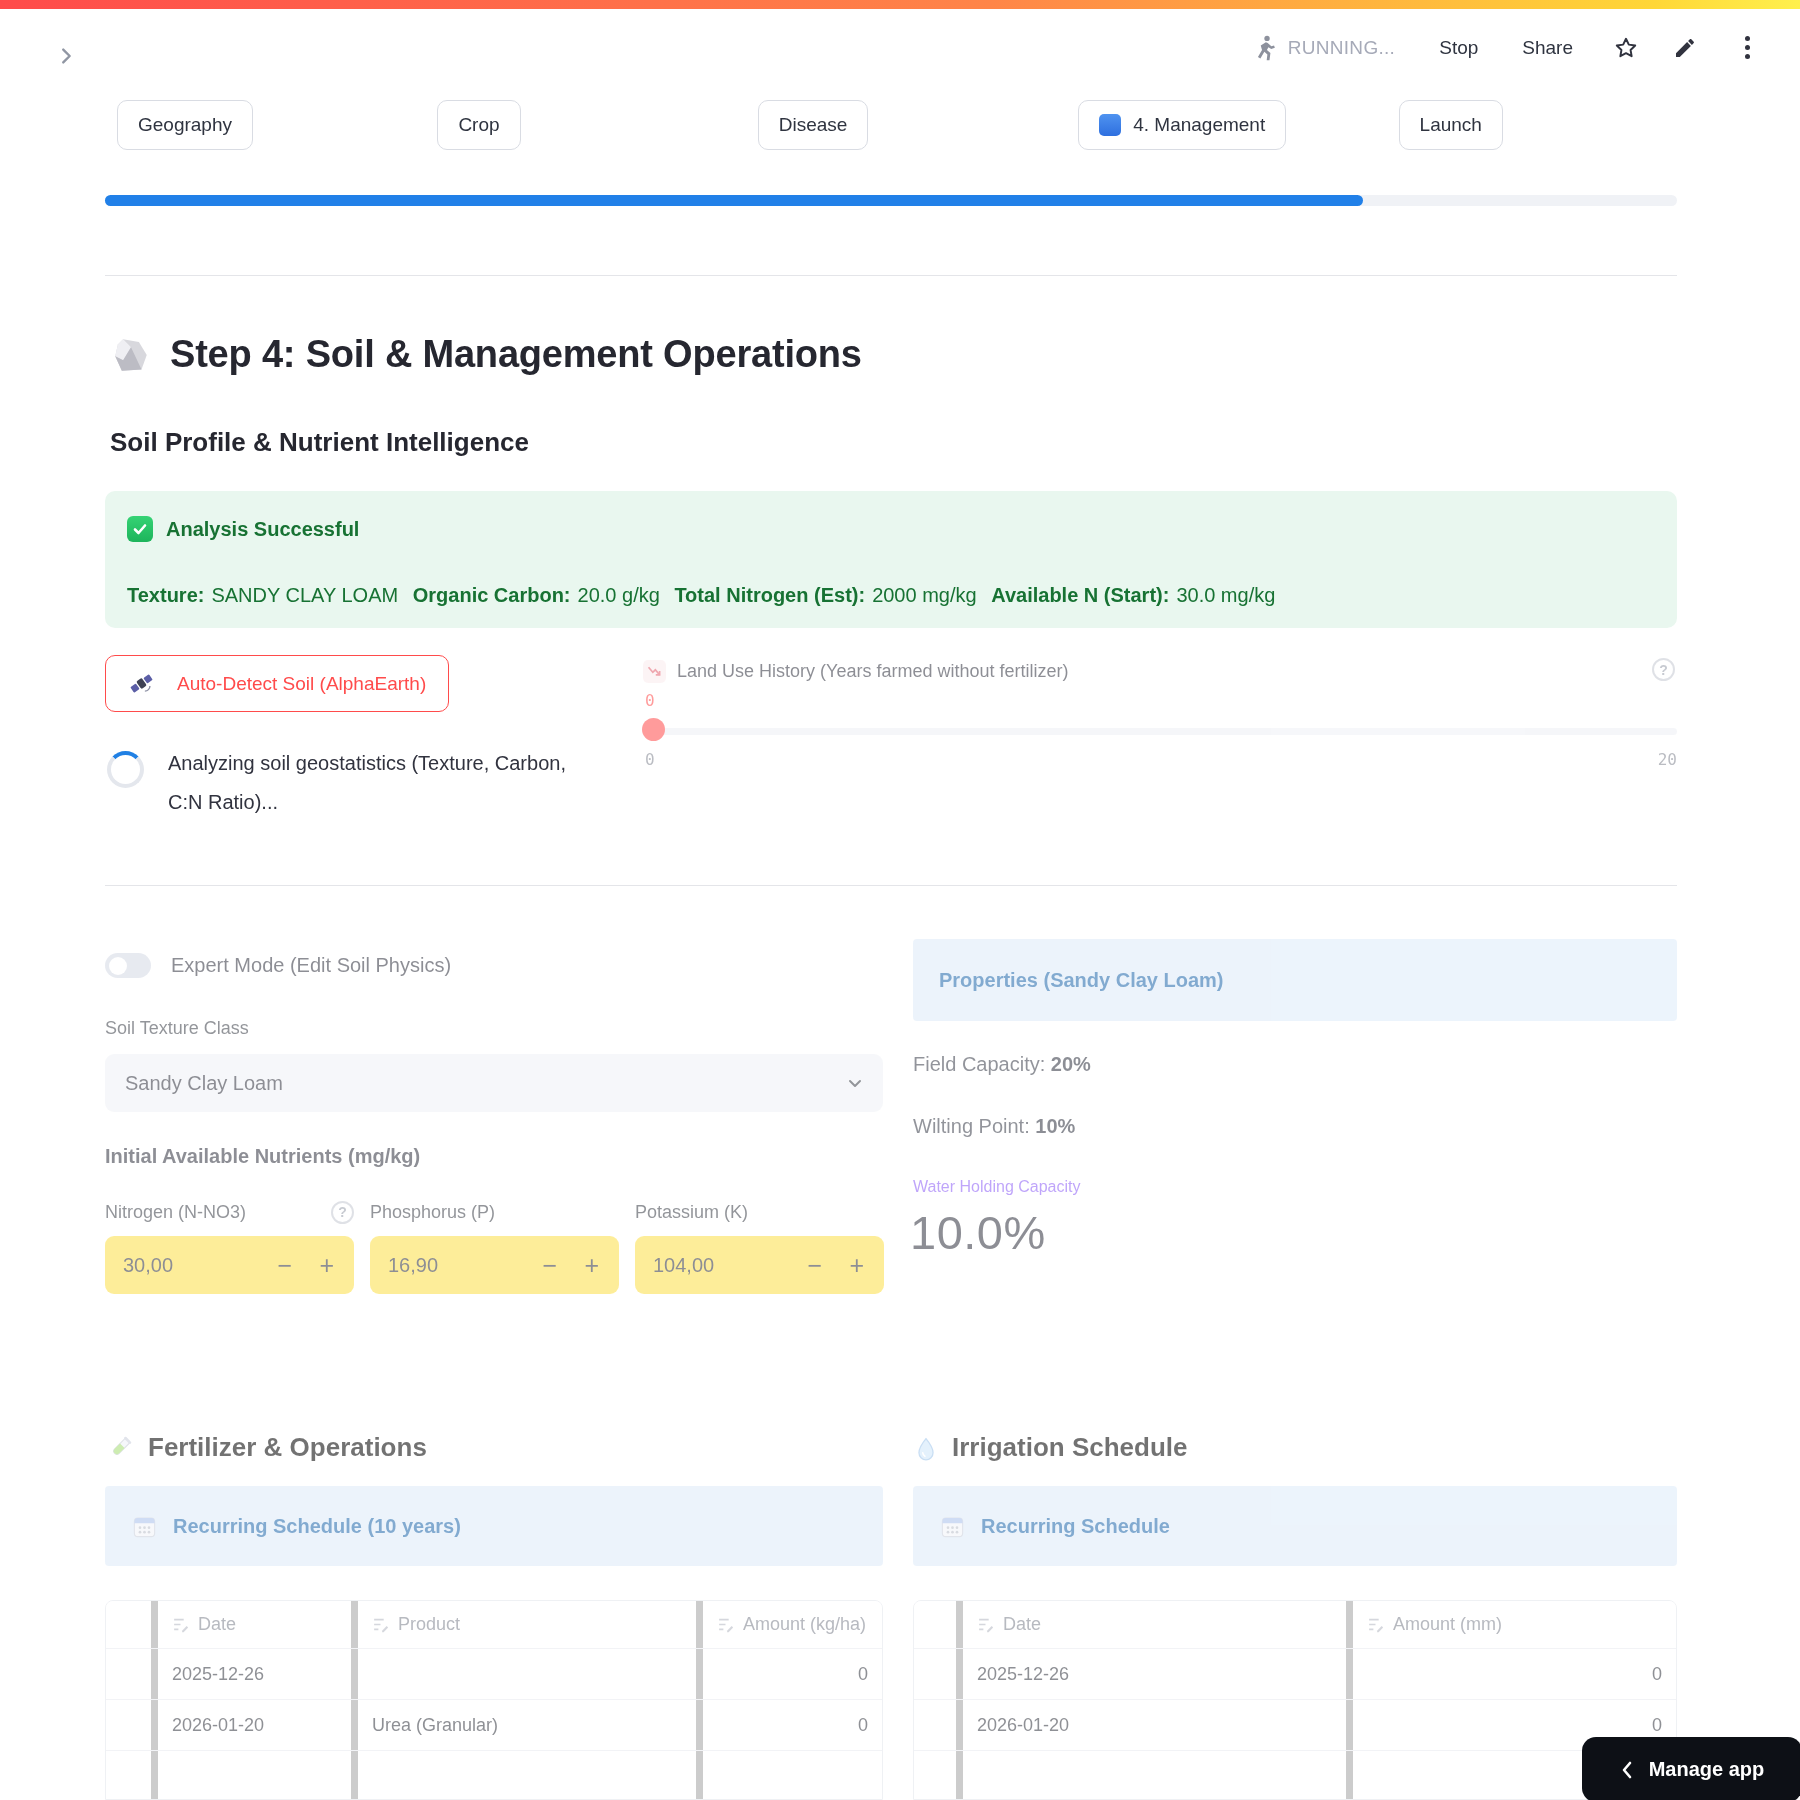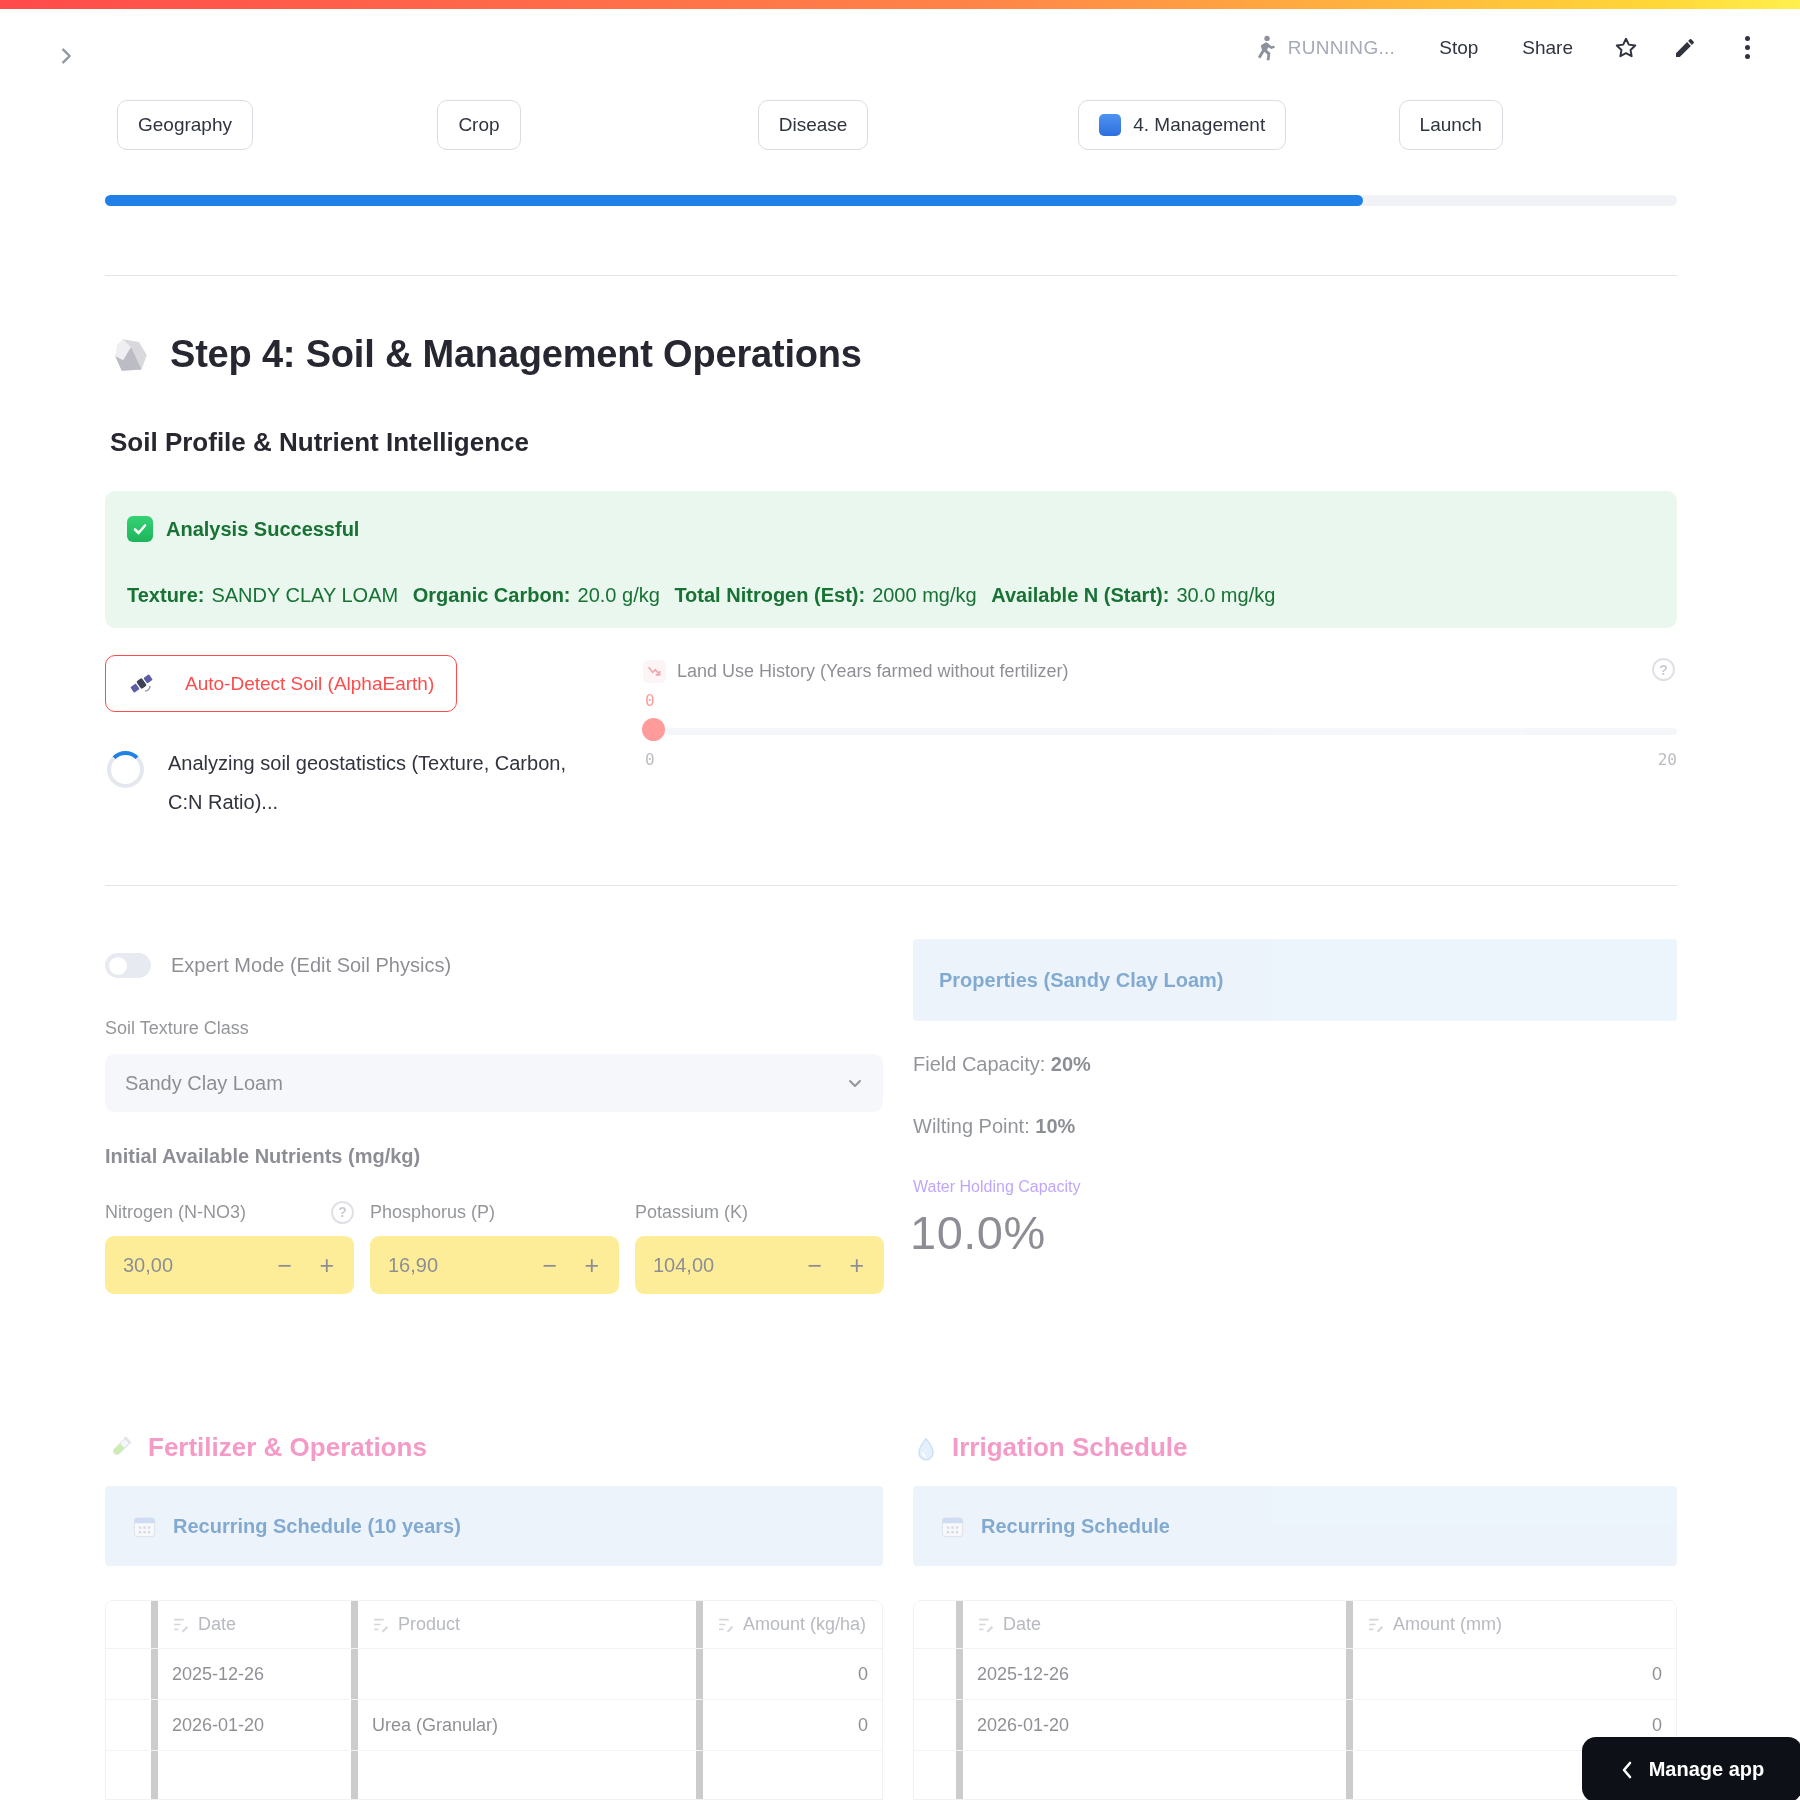--- a/index.html
+++ b/index.html
@@ -47,21 +47,21 @@
     background:#e9f7ef; border-radius:10px; padding:25px 22px; color:#177233; }
   .s-title { display:flex; align-items:center; gap:13px; font-size:20px; font-weight:700; }
   .check-ic { width:26px; height:26px; border-radius:6px; background:linear-gradient(180deg,#35d374,#1db45b);
     display:flex; align-items:center; justify-content:center; flex:0 0 auto; }
   .s-line2 { margin-top:42px; font-size:20px; }
   .s-line2 b { margin-right:7px; }
   .s-line2 span.v { margin-right:9px; }
 
   
   .autodetect { position:absolute; left:105px; top:655px; height:57px; display:inline-flex;
-    align-items:center; gap:30px; padding:0 22px; background:#fff; border:1px solid #ff4b4b;
+    align-items:center; gap:22px; padding:0 22px; background:#fff; border:1px solid #ff4b4b;
     border-radius:10px; color:#ff4b4b; font-size:19px; cursor:pointer; }
 
   
   .spinner-row { position:absolute; left:107px; top:744px; width:530px; display:flex; gap:24px; }
   .spinner { width:37px; height:37px; border-radius:50%; border:4px solid #e4e7ed;
     border-top-color:#2080e4; flex:0 0 auto; margin-top:7px; animation:spin 1s linear infinite; }
   @keyframes spin { to { transform:rotate(360deg); } }
   .spinner-text { font-size:20px; line-height:39px; color:#31333f; }
 
   
@@ -106,21 +106,21 @@
   .step-minus { right:62px; } .step-plus { right:20px; }
 
   .info-box { position:absolute; background:#ddebf9; border-radius:4px; display:flex; align-items:center;
     padding:0 26px; color:#1d66ab; font-size:20px; font-weight:700; gap:15px; }
   .prop-line { position:absolute; font-size:20px; color:#3a3e4a; }
   .prop-line b { color:#2f3340; }
   .metric-label { position:absolute; font-size:16px; color:#8b5cf6; }
   .metric-value { position:absolute; font-size:47px; color:#31333f; letter-spacing:.5px; }
 
   .section-h { position:absolute; display:flex; align-items:flex-end; gap:13px;
-    font-size:26px; font-weight:700; color:#ec4899; }
+    font-size:26px; font-weight:700; color:#000000; }
 
   
   .dtable { position:absolute; top:1600px; background:#fff; border:1px solid #e3e6ec; border-radius:8px 8px 0 0; overflow:hidden; }
   .trow { display:flex; border-top:1px solid #e9ebf0; height:51px; }
   .trow.head { border-top:none; height:47px; background:#fff; }
   .tcell { border-left:7px solid #a3a3a3; display:flex; align-items:center; padding:0 14px;
     font-size:18px; color:#33363f; overflow:hidden; white-space:nowrap; }
   .tcell:first-child { border-left:none; }
   .tcell.idx { padding:0; }
   .head .tcell { color:#7e828e; gap:9px; }

